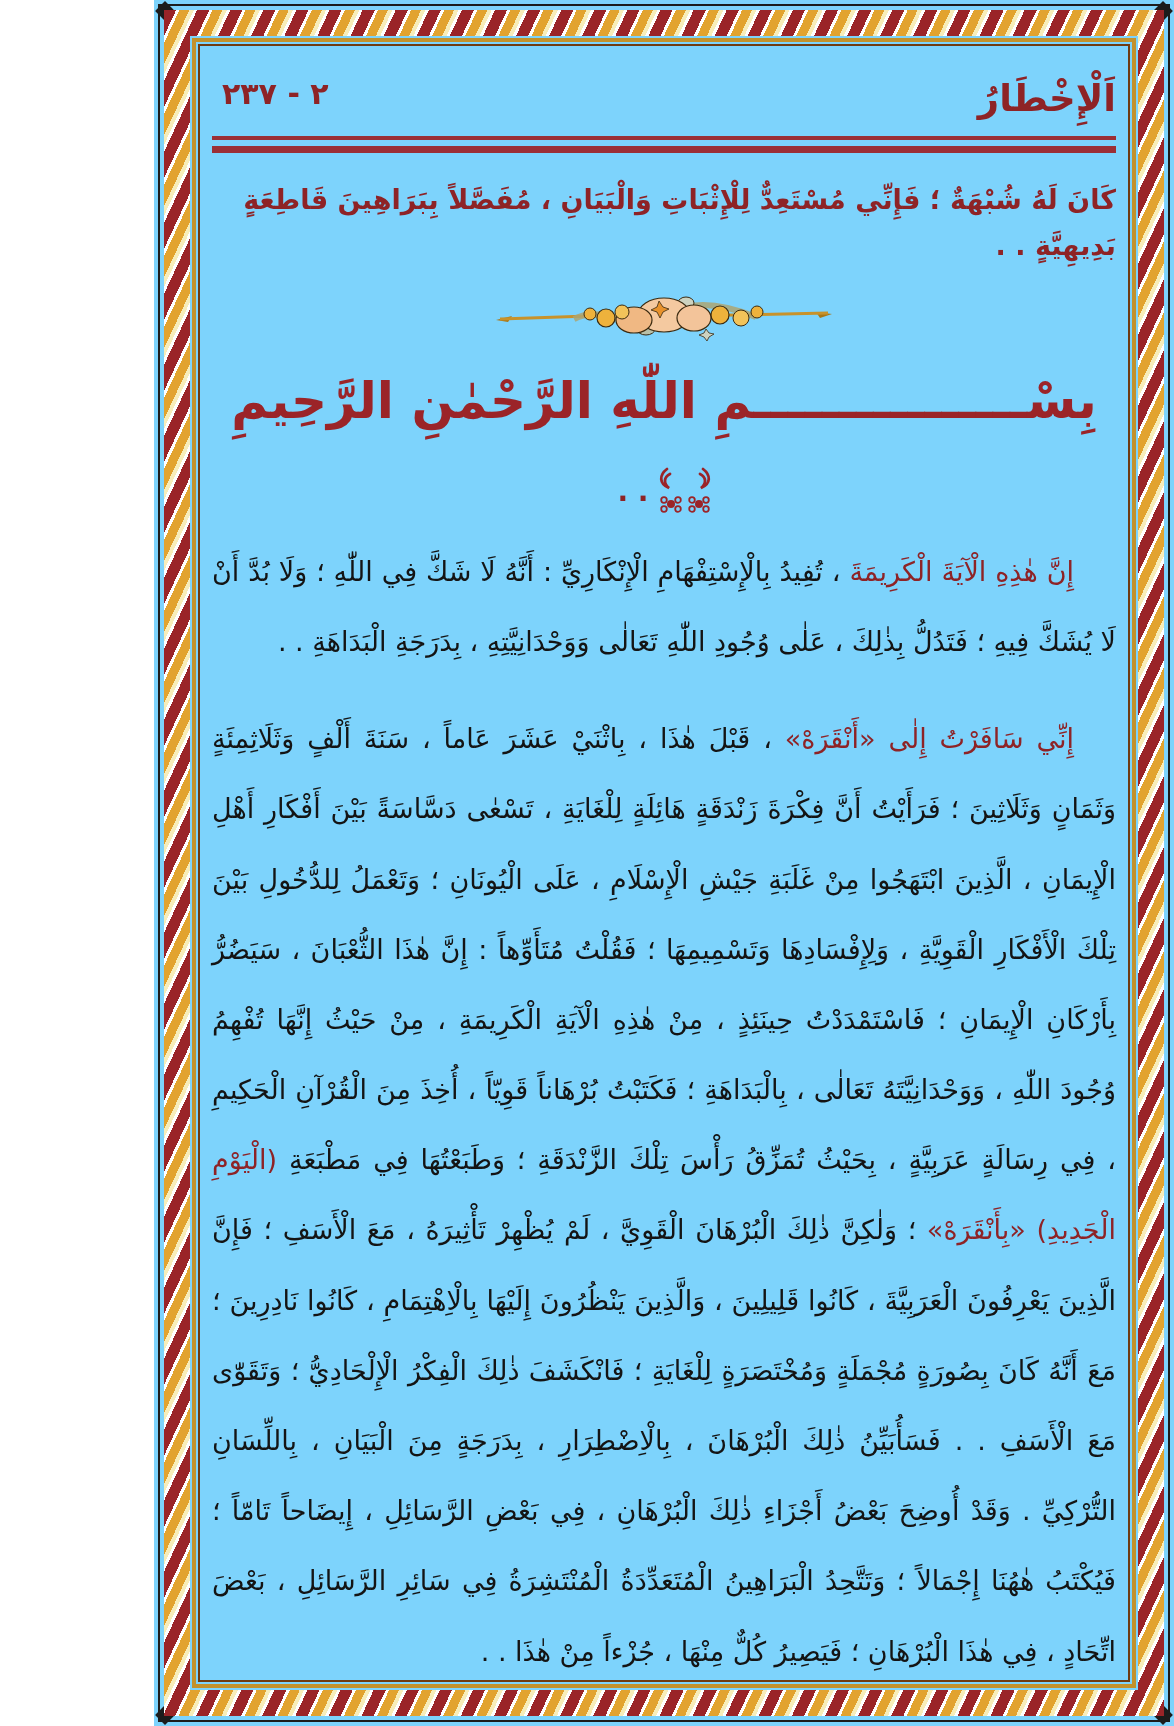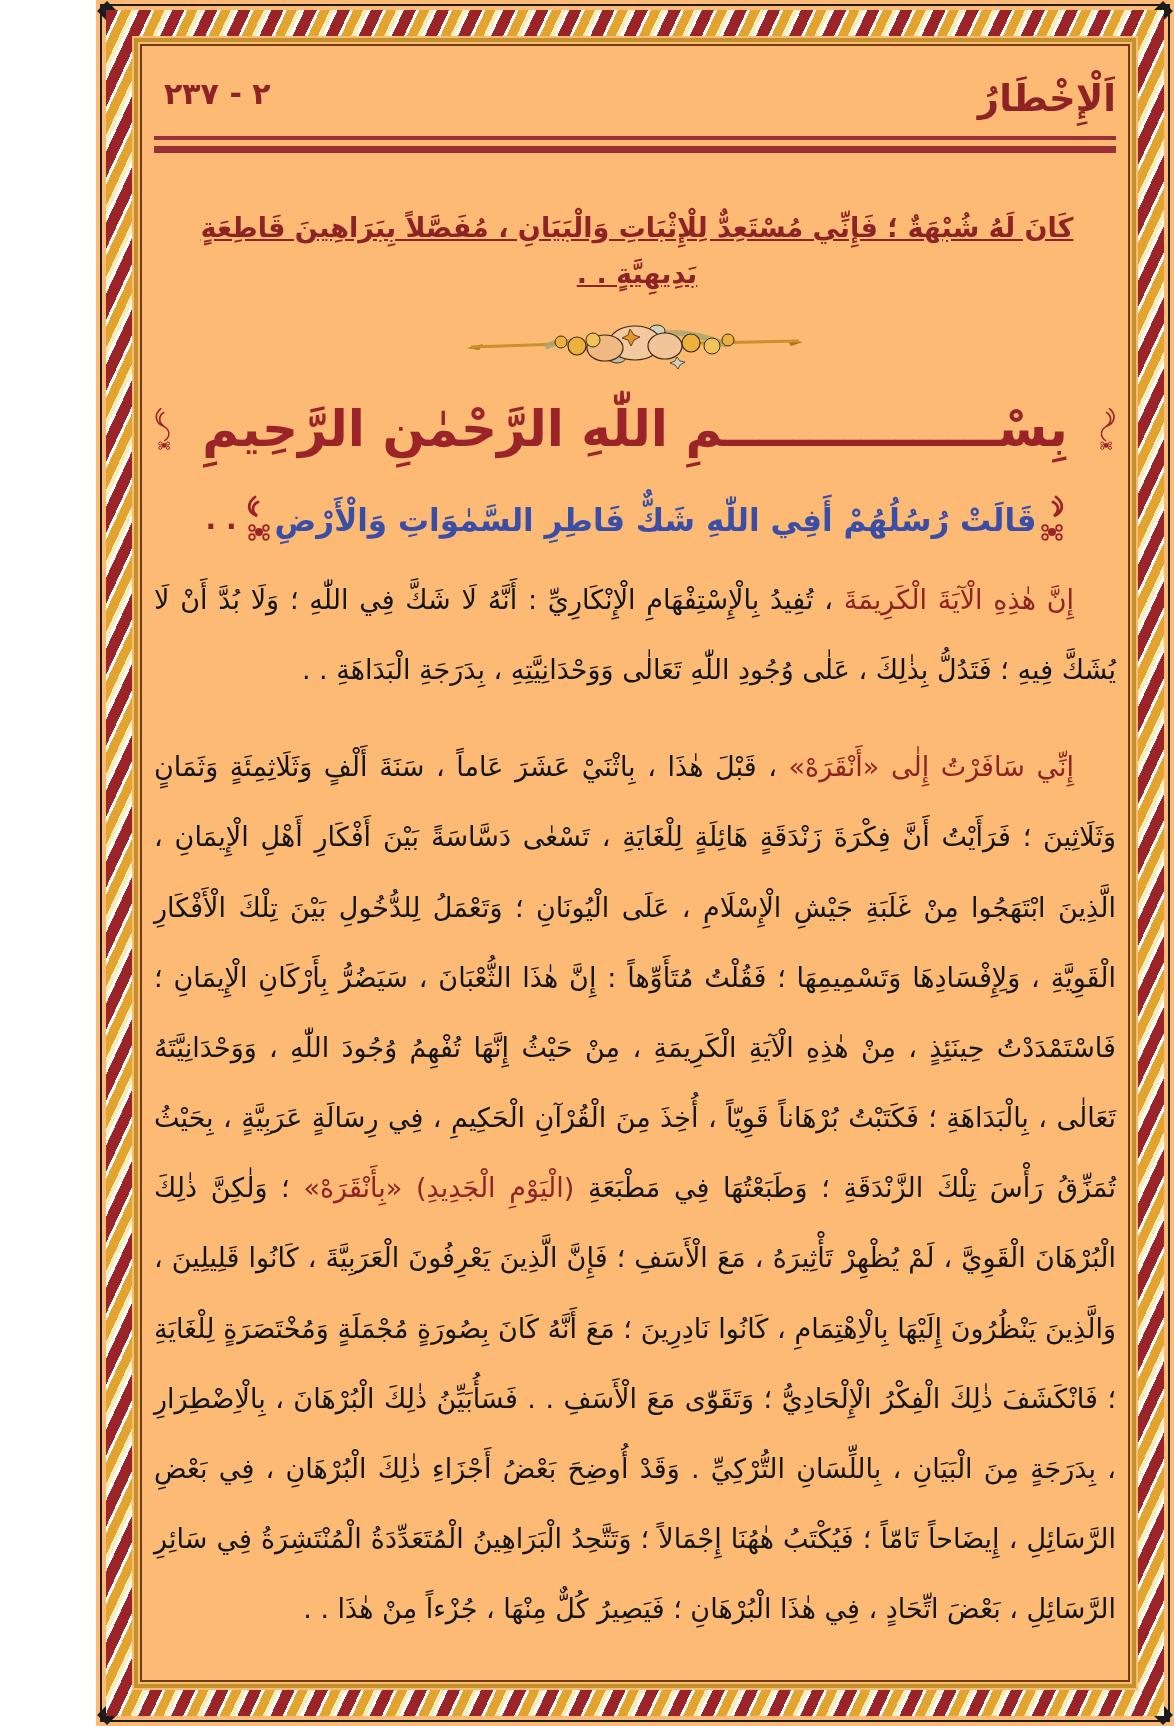--- a/index.html
+++ b/index.html
@@ -1,22 +1,23 @@
 <!DOCTYPE html>
 <html lang="ar" dir="rtl"><head>
 <meta charset="utf-8">
 <style>
   html,body{margin:0;padding:0;background:#ffffff;}
   .page{
     position:relative;
-    width:1078px;height:1726px;
-    background:#fdba74;
+    width:972px;height:1726px;
+    background:#7dd3fc;
     font-family:"DejaVu Sans",sans-serif;
     overflow:hidden;
     direction:rtl;
+    padding-left:48px;
   }
   
   .frame-outer{position:absolute;inset:4px;border:2px solid #1c1c1c;pointer-events:none;}
   .frame-braid{
     position:absolute;inset:10px;
     border:26px solid;
     border-image:repeating-linear-gradient(115deg,
       #9a2428 0 11px,#ffffff 11px 14px,#e2a32f 14px 23px,
       #f7edba 23px 27px,#ffffff 27px 30px) 26;
     pointer-events:none;
@@ -35,22 +36,22 @@
     font-size:30px;font-weight:bold;color:#8e2326;letter-spacing:2px;
   }
   .page-title{
     text-align:right;font-size:37px;font-weight:bold;color:#8e2326;line-height:62px;
   }
   .rules{margin-top:6px;}
   .rules .r1{height:4px;background:#9b2f36;}
   .rules .r2{height:7px;background:#9b2f36;margin-top:6px;}
 
   .continuation{
-    margin-top:52px;padding-left:4px;
-    text-align:center;font-size:27px;font-weight:bold;color:#8e2326;line-height:1.7;text-decoration:underline;
+    margin-top:24px;padding-left:4px;
+    text-align:right;font-size:27px;font-weight:bold;color:#8e2326;line-height:1.7;
   }
 
   .divider{text-align:center;margin-top:22px;height:54px;}
 
   .basmala-row{display:flex;justify-content:center;align-items:center;gap:28px;margin-top:4px;height:104px;}
   .basmala-text{font-size:50px;font-weight:bold;color:#9b2428;white-space:nowrap;}
 
   .verse-row{display:flex;justify-content:center;align-items:center;gap:4px;margin-top:6px;height:66px;}
   .verse-text{font-size:31px;font-weight:bold;color:#3a4ea8;white-space:nowrap;}
   .verse-trailer{font-size:28px;font-weight:bold;color:#8e2326;margin-right:6px;}
@@ -140,21 +141,20 @@
 
     <div class="verse-row">
       <svg width="24" height="50" viewBox="0 0 24 50">
         <path d="M16 2 C24 8,24 17,14 21 C20 16,19 10,13 7" fill="none" stroke="#9b2428" stroke-width="2.8" stroke-linecap="round"></path>
         <circle cx="12" cy="37" r="4" fill="#9b2428"></circle>
         <circle cx="5" cy="33" r="2.8" fill="none" stroke="#9b2428" stroke-width="1.8"></circle>
         <circle cx="19" cy="33" r="2.8" fill="none" stroke="#9b2428" stroke-width="1.8"></circle>
         <circle cx="5" cy="42" r="2.8" fill="none" stroke="#9b2428" stroke-width="1.8"></circle>
         <circle cx="19" cy="42" r="2.8" fill="none" stroke="#9b2428" stroke-width="1.8"></circle>
       </svg>
-      <div class="verse-text">قَالَتْ رُسُلُهُمْ أَفِي اللّٰهِ شَكٌّ فَاطِرِ السَّمٰوَاتِ وَالْأَرْضِ</div>
       <svg width="24" height="50" viewBox="0 0 24 50" style="transform:scaleX(-1)">
         <path d="M16 2 C24 8,24 17,14 21 C20 16,19 10,13 7" fill="none" stroke="#9b2428" stroke-width="2.8" stroke-linecap="round"></path>
         <circle cx="12" cy="37" r="4" fill="#9b2428"></circle>
         <circle cx="5" cy="33" r="2.8" fill="none" stroke="#9b2428" stroke-width="1.8"></circle>
         <circle cx="19" cy="33" r="2.8" fill="none" stroke="#9b2428" stroke-width="1.8"></circle>
         <circle cx="5" cy="42" r="2.8" fill="none" stroke="#9b2428" stroke-width="1.8"></circle>
         <circle cx="19" cy="42" r="2.8" fill="none" stroke="#9b2428" stroke-width="1.8"></circle>
       </svg>
       <div class="verse-trailer">. .</div>
     </div>

